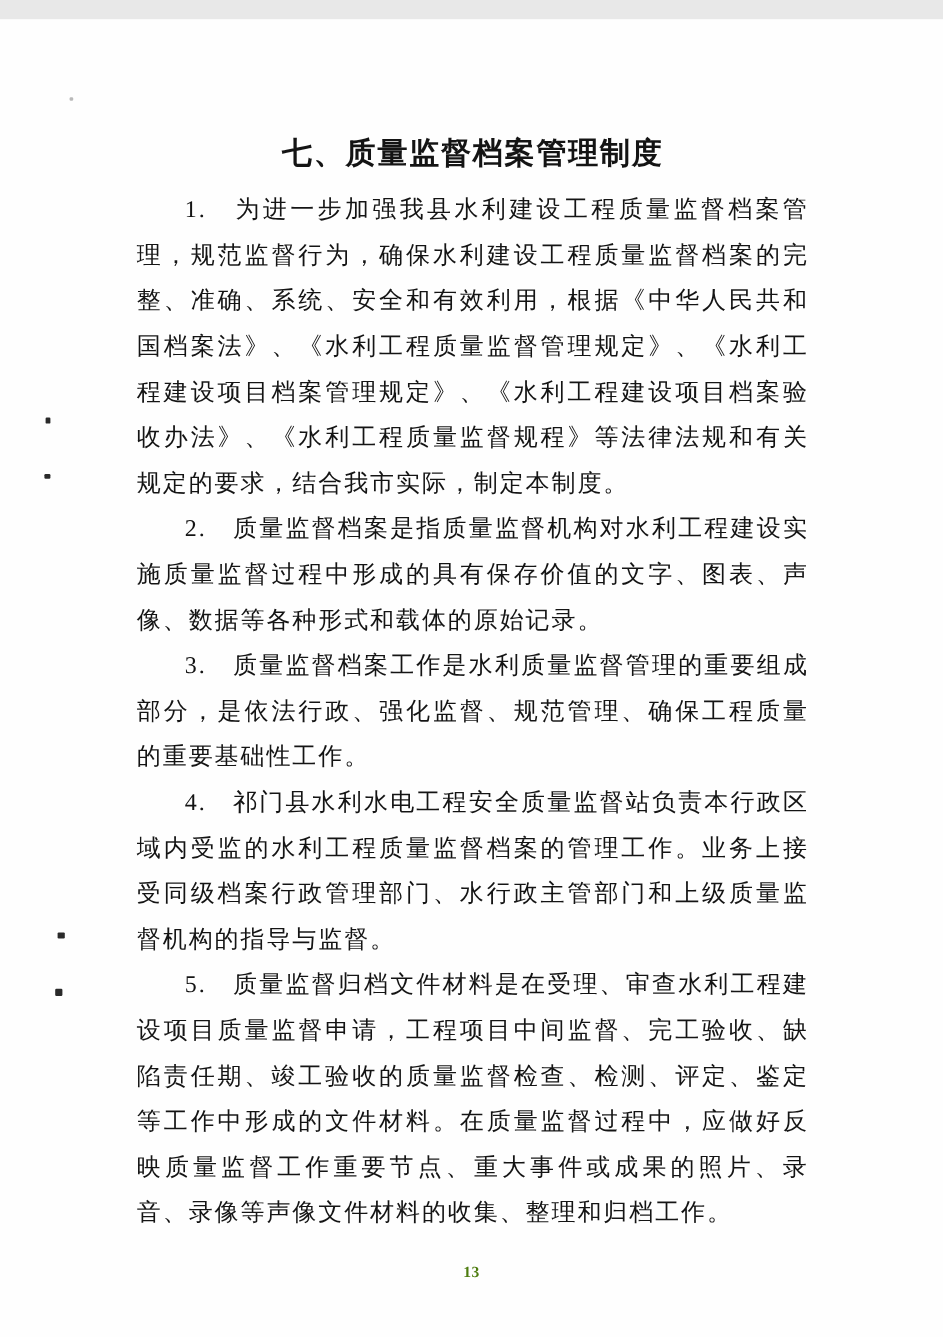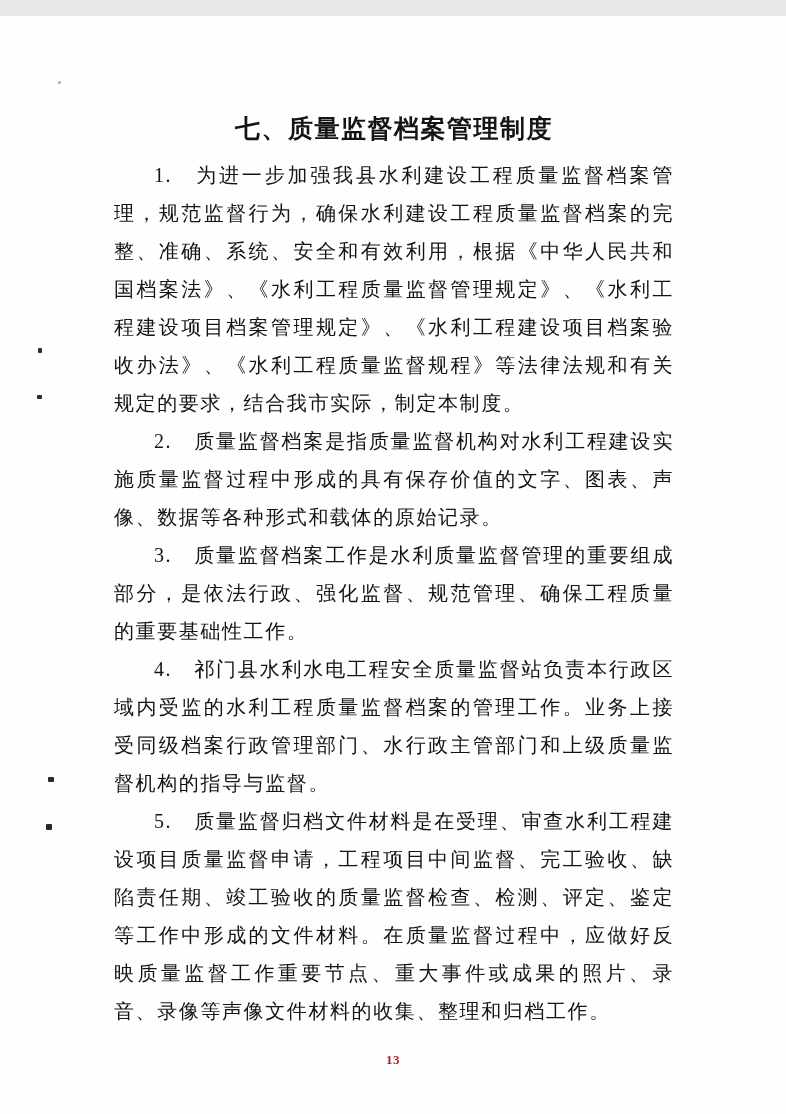--- a/index.html
+++ b/index.html
@@ -43,21 +43,21 @@
   }
   .page-number {
     position: absolute;
     left: 0;
     bottom: 62px;
     width: 100%;
     text-align: center;
     font-size: 13px;
     font-weight: bold;
     letter-spacing: 0.5px;
-    color: #b91c1c;
+    color: #4d7c0f;
   }
   .speck {
     position: absolute;
     background: #2a2a2a;
     border-radius: 1px;
   }
   .speck-1 { left: 58px;  top: 65px;  width: 3px; height: 3px; background:#b9b9b9; }
   .speck-2 { left: 38px;  top: 332px; width: 4px; height: 5px; }
   .speck-3 { left: 37px;  top: 379px; width: 5px; height: 4px; }
   .speck-4 { left: 48px;  top: 761px; width: 6px; height: 5px; }

